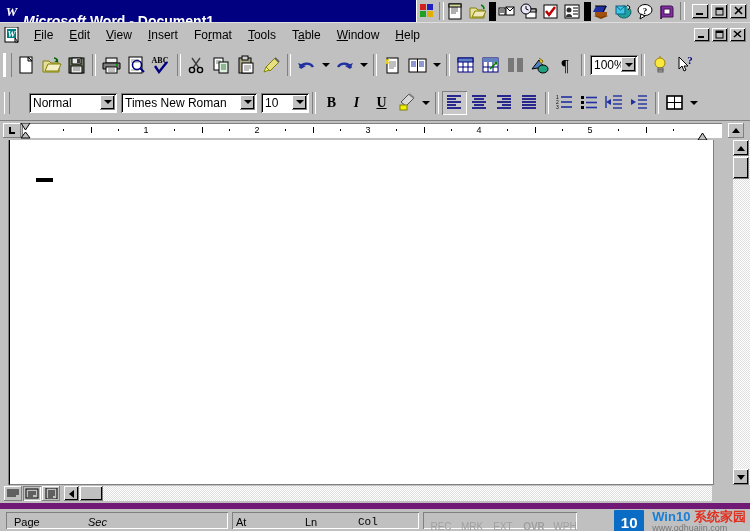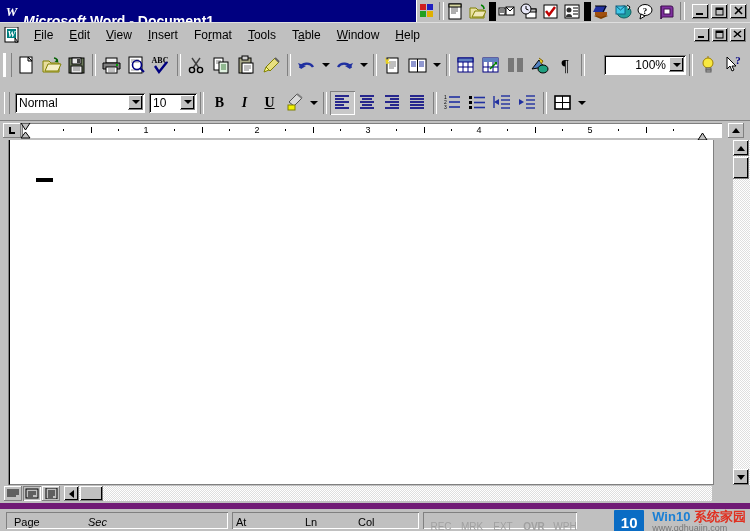--- a/index.html
+++ b/index.html
@@ -66,24 +66,24 @@
   .ddarrow .tri{width:0;height:0;border-left:4px solid transparent;border-right:4px solid transparent;border-top:4px solid #000;}
 
   
   .combo{height:20px;background:#fff;display:flex;align-items:center;position:relative;
          box-shadow: inset 1px 1px 0 #808080, inset -1px -1px 0 #ffffff, inset 2px 2px 0 #000000;}
   .combo .ctext{font-size:12px;padding-left:4px;color:#000;white-space:nowrap;overflow:hidden;font-family:"Liberation Sans",sans-serif;}
   .combo .cbtn{position:absolute;right:2px;top:2px;width:15px;height:15px;background:#c0c0c0;
         display:flex;align-items:center;justify-content:center;
         box-shadow: inset -1px -1px 0 #808080, inset 1px 1px 0 #ffffff, inset -2px -2px 0 #000000;}
   .combo .cbtn .tri{width:0;height:0;border-left:4px solid transparent;border-right:4px solid transparent;border-top:4px solid #000;}
-  .c-style{width:130px;margin-left:2px;}
+  .c-style{width:88px;margin-left:16px;}
   .c-font{width:136px;margin-left:4px;}
   .c-size{width:48px;margin-left:4px;}
-  .c-zoom{width:82px;margin-left:16px;}
+  .c-zoom{width:48px;margin-left:2px;}
   .c-zoom .ctext{text-align:right;padding-right:20px;width:100%;box-sizing:border-box;}
 
   .fbtn{width:25px;height:23px;background:#c0c0c0;display:flex;align-items:center;justify-content:center;
         font-family:"Liberation Serif",serif;font-size:14px;color:#000;}
   .fbtn.b{font-weight:bold;}
   .fbtn.i{font-style:italic;font-weight:bold;}
   .fbtn.u{text-decoration:underline;font-weight:bold;}
 
   
   .ruler-wrap{position:absolute;left:0;top:121px;width:750px;height:19px;background:#c0c0c0;}
@@ -553,20 +553,26 @@
           <text x="15" y="9" font-size="11" font-family="Liberation Serif, serif" text-anchor="middle" fill="#000080" font-weight="bold">?</text>
         </svg>
     </div>
   </div>
 
   <div class="tbrow tb2">
     <div class="grip2"></div>
 
     <div class="combo c-style">
       <span class="ctext">Normal</span>
+      <span class="cbtn">
+          <span class="tri"></span>
+        </span>
+    </div>
+    <div class="combo c-font">
+      <span class="ctext">Times New Roman</span>
       <span class="cbtn">
           <span class="tri"></span>
         </span>
     </div>
     <div class="combo c-size">
       <span class="ctext">10</span>
       <span class="cbtn">
           <span class="tri"></span>
         </span>
     </div>
@@ -806,21 +812,21 @@
   </div>
 
   <div class="statusbar">
     <div class="st-panel" style="left:6px;width:222px;"></div>
     <div class="st-lbl" style="left:14px;top:7px;">Page</div>
     <div class="st-lbl" style="left:88px;top:7px;font-style:italic;">Sec</div>
 
     <div class="st-panel" style="left:232px;width:187px;"></div>
     <div class="st-lbl" style="left:236px;top:7px;">At</div>
     <div class="st-lbl" style="left:305px;top:7px;">Ln</div>
-    <div class="st-lbl" style="left:358px;top:7px;">Col</div>
+    <div class="st-lbl" style="left:358px;top:7px;font-family:Liberation Mono, monospace;">Col</div>
 
     <div class="st-panel" style="left:423px;width:154px;"></div>
     <div class="st-mode" style="left:426px;">REC</div>
     <div class="st-mode" style="left:457px;">MRK</div>
     <div class="st-mode" style="left:488px;">EXT</div>
     <div class="st-mode" style="left:519px;font-weight:bold;">OVR</div>
     <div class="st-mode" style="left:550px;">WPH</div>
 
     <div class="wm">
       <div class="wm-badge">10</div>

